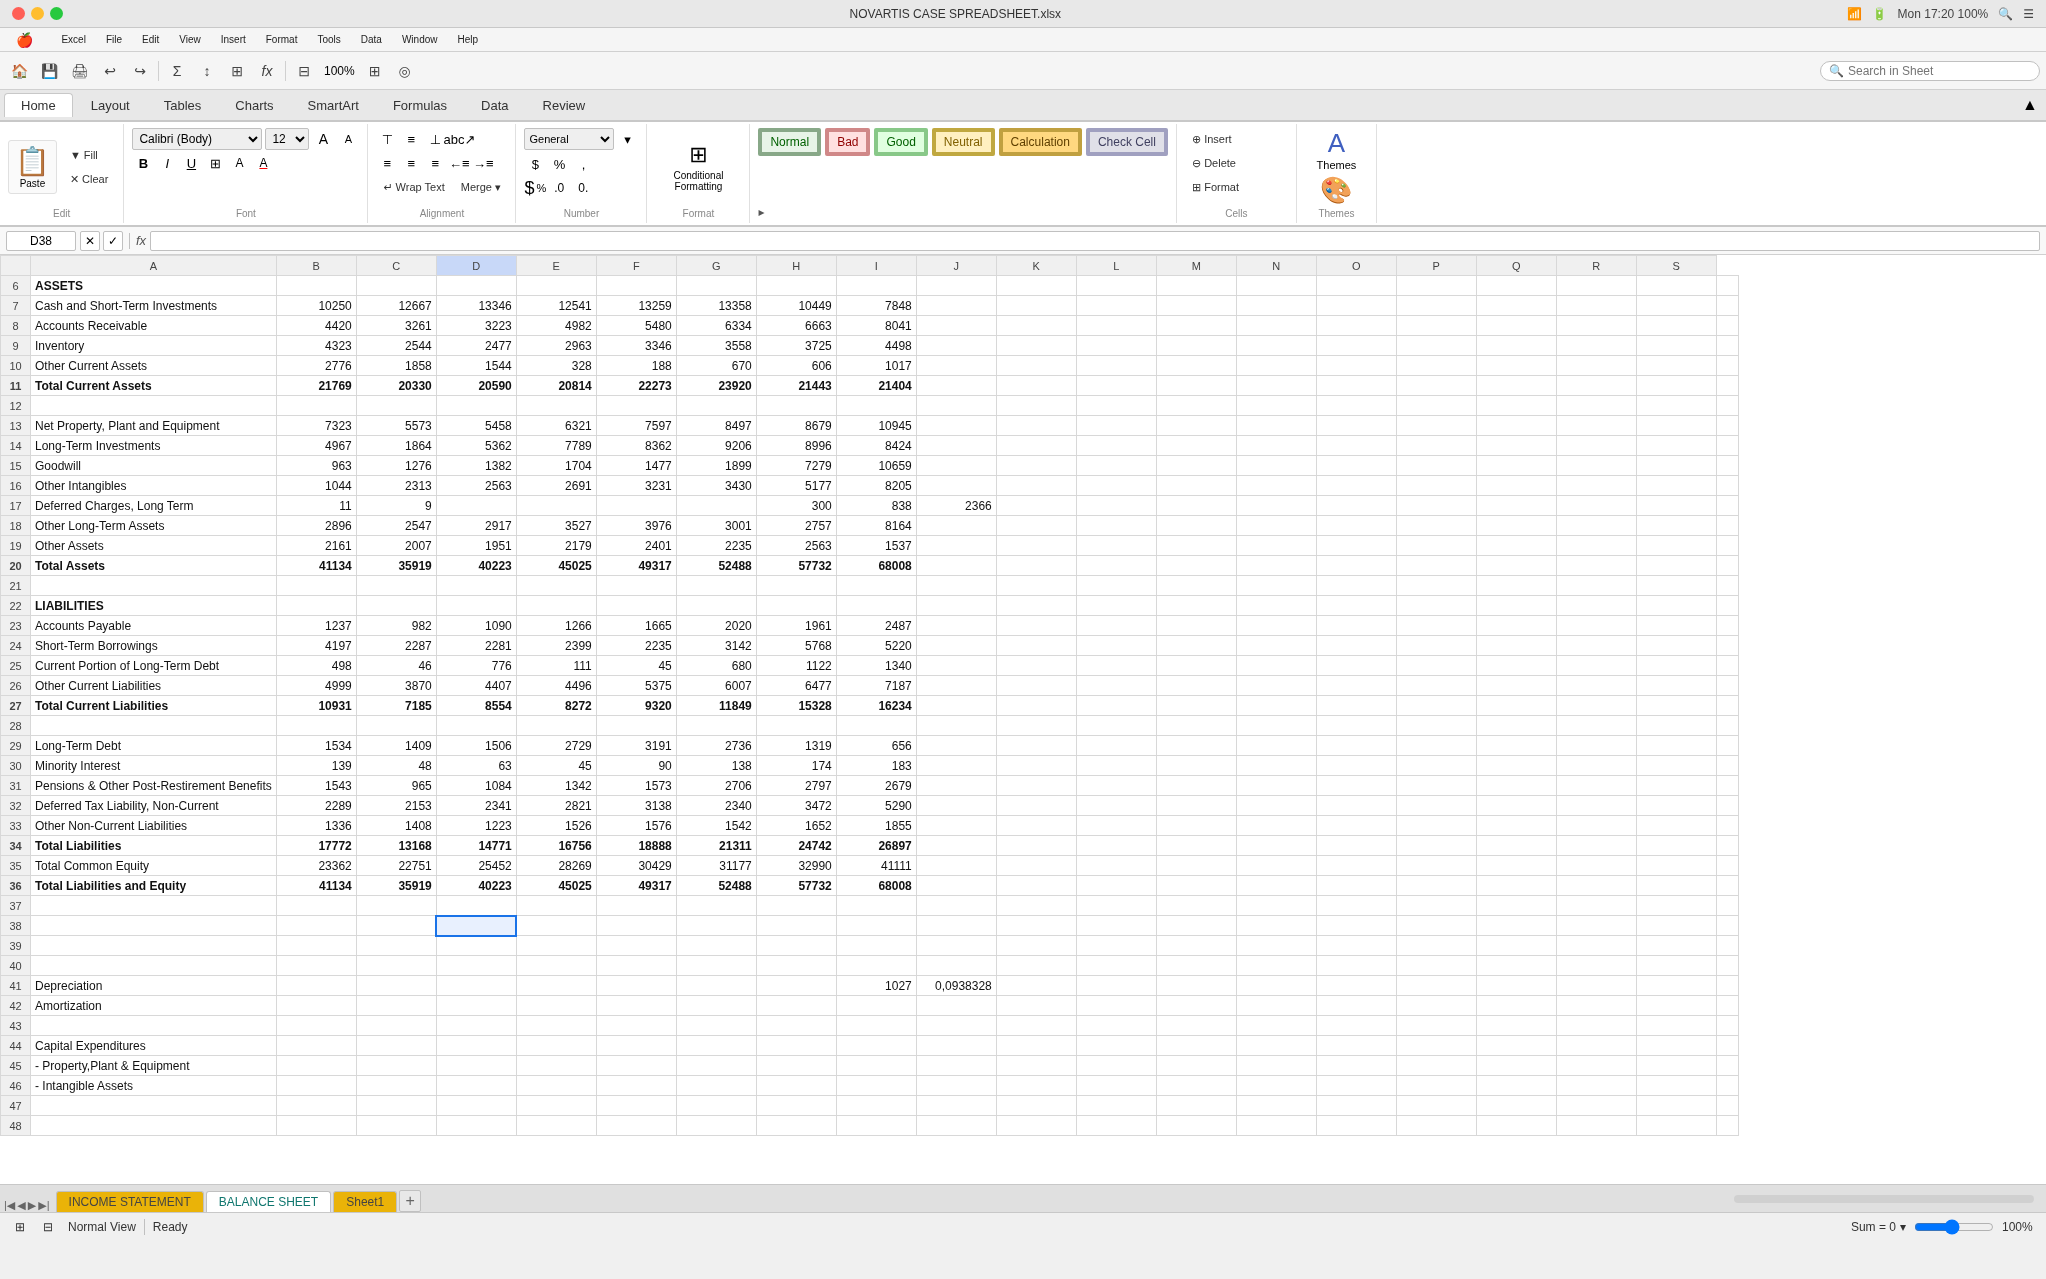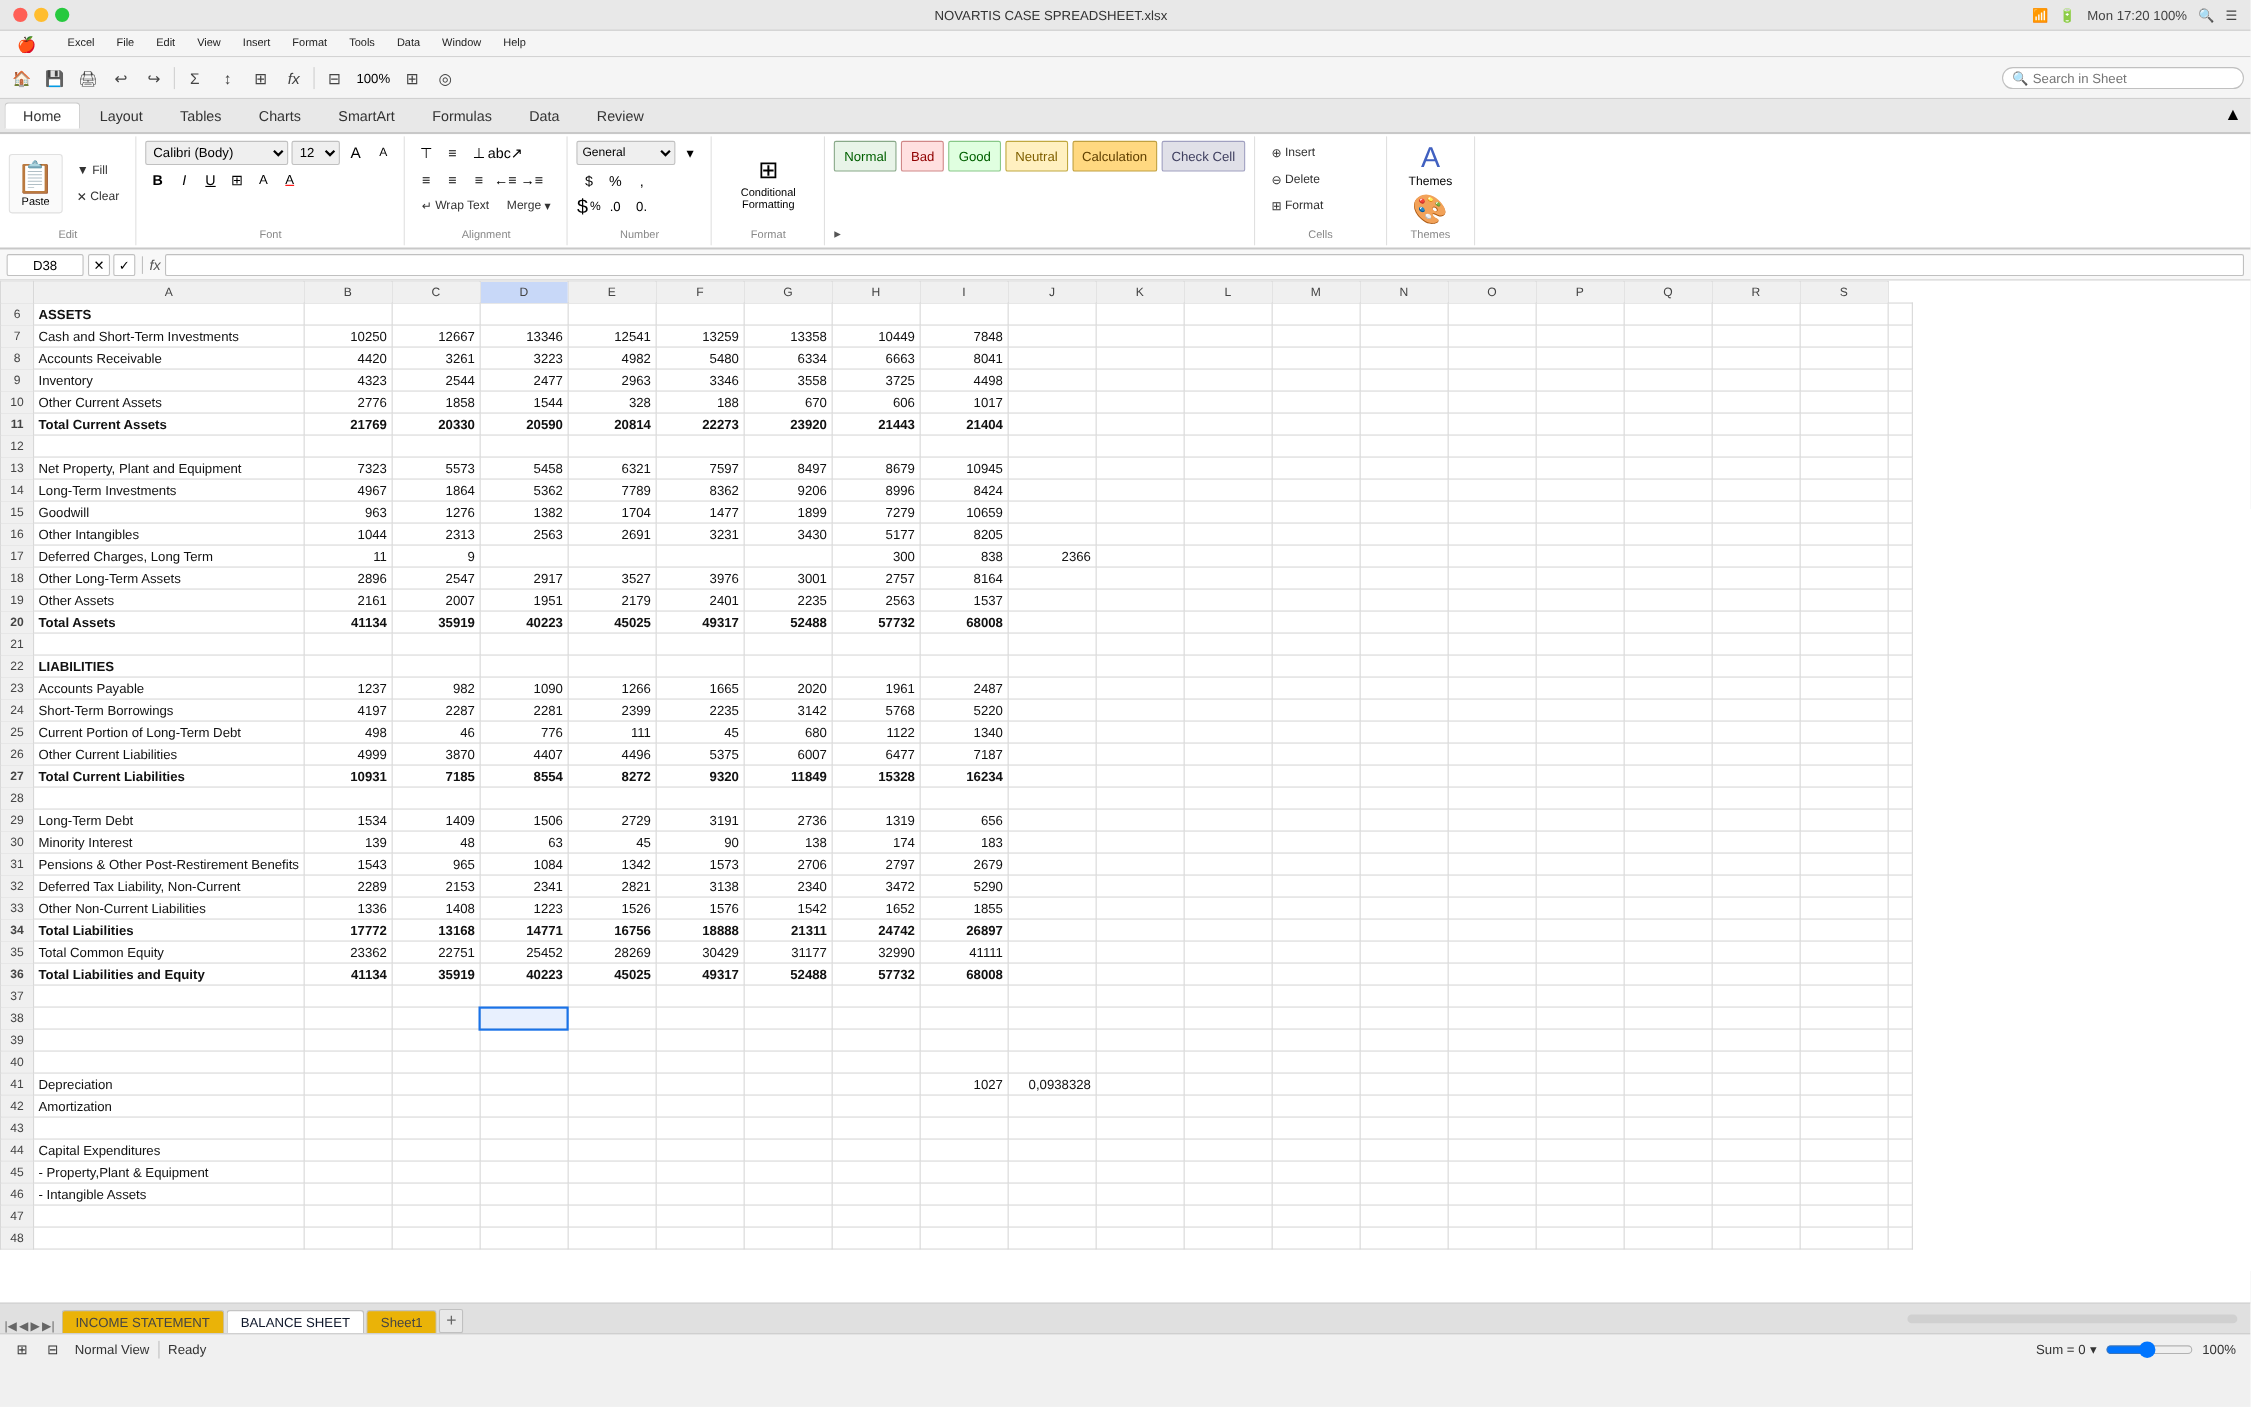--- a/index.html
+++ b/index.html
@@ -42,21 +42,21 @@
 
     .fmt-btn { width: 22px; height: 22px; display: flex; align-items: center; justify-content: center; border: 1px solid transparent; border-radius: 2px; cursor: pointer; font-size: 13px; }
     .fmt-btn.bold { font-weight: bold; }
     .fmt-btn.italic { font-style: italic; }
     .fmt-btn.underline { text-decoration: underline; }
 
     
     .num-format-select { height: 22px; width: 90px; font-size: 11px; border: 1px solid #c0c0c0; border-radius: 2px; }
 
     
-    .style-box { padding: 2px 8px; height: 28px; display: flex; align-items: center; justify-content: center; font-size: 12px; border: 1px solid #7f1d1d; border-radius: 2px; cursor: pointer; }
+    .style-box { padding: 2px 8px; height: 28px; display: flex; align-items: center; justify-content: center; font-size: 12px; border: 4px solid #7f1d1d; border-radius: 2px; cursor: pointer; }
     .style-normal { background: #e8f4e8; border-color: #88a888; color: #006000; }
     .style-bad { background: #ffe0e0; border-color: #d08888; color: #900000; }
     .style-good { background: #e0ffe0; border-color: #88c888; color: #006000; }
     .style-neutral { background: #fff0c0; border-color: #c0a840; color: #806000; }
     .style-calculation { background: #ffd880; border-color: #c0a040; color: #604000; }
     .style-check { background: #e0e0e8; border-color: #a0a0c0; color: #404060; }
 
     
     #formulabar { height: 28px; background: #f8f8f8; border-bottom: 1px solid #d0d0d0; display: flex; align-items: center; padding: 0 6px; gap: 4px; }
     #formulabar .cell-ref { width: 70px; border: 1px solid #c0c0c0; border-radius: 2px; padding: 2px 4px; font-size: 12px; text-align: center; background: white; }
@@ -82,21 +82,21 @@
     #bottombar { height: 28px; background: #f0f0f0; border-top: 1px solid #c8c8c8; display: flex; align-items: center; padding: 0 8px; gap: 8px; font-size: 12px; color: #333; }
     #bottombar .view-btns { display: flex; gap: 4px; }
     #bottombar .view-btn { width: 24px; height: 20px; display: flex; align-items: center; justify-content: center; cursor: pointer; border: 1px solid transparent; border-radius: 2px; font-size: 12px; }
     #bottombar .zoom-slider { width: 80px; }
     #bottombar .status { flex: 1; text-align: center; }
     #bottombar .sum-area { display: flex; align-items: center; gap: 4px; }
 
     
     #sheet-tabs { height: 28px; background: #e0e0e0; border-top: 1px solid #c8c8c8; display: flex; align-items: flex-end; padding: 0 4px; gap: 2px; }
     #sheet-tabs .sheet-tab { padding: 3px 12px; font-size: 12px; cursor: pointer; border: 1px solid #c0c0c0; border-bottom: none; border-radius: 3px 3px 0 0; background: #eab308; color: #444; }
-    #sheet-tabs .sheet-tab.active { background: white; color: #0f172a; font-weight: 500; }
+    #sheet-tabs .sheet-tab.active { background: white; color: #0f766e; font-weight: 500; }
     #sheet-tabs .tab-nav { display: flex; align-items: center; gap: 2px; margin-right: 4px; font-size: 11px; color: #666; }
     #sheet-tabs .add-tab { width: 22px; height: 22px; display: flex; align-items: center; justify-content: center; font-size: 16px; color: #666; cursor: pointer; border: 1px solid #c0c0c0; border-radius: 2px; background: #e8e8e8; }
 
     .col-a { min-width: 220px; width: 220px; }
     .col-b { min-width: 70px; width: 70px; }
     .col-c { min-width: 70px; width: 70px; }
     .col-d { min-width: 70px; width: 70px; }
     .col-e { min-width: 70px; width: 70px; }
     .col-f { min-width: 70px; width: 70px; }
     .col-g { min-width: 70px; width: 70px; }

